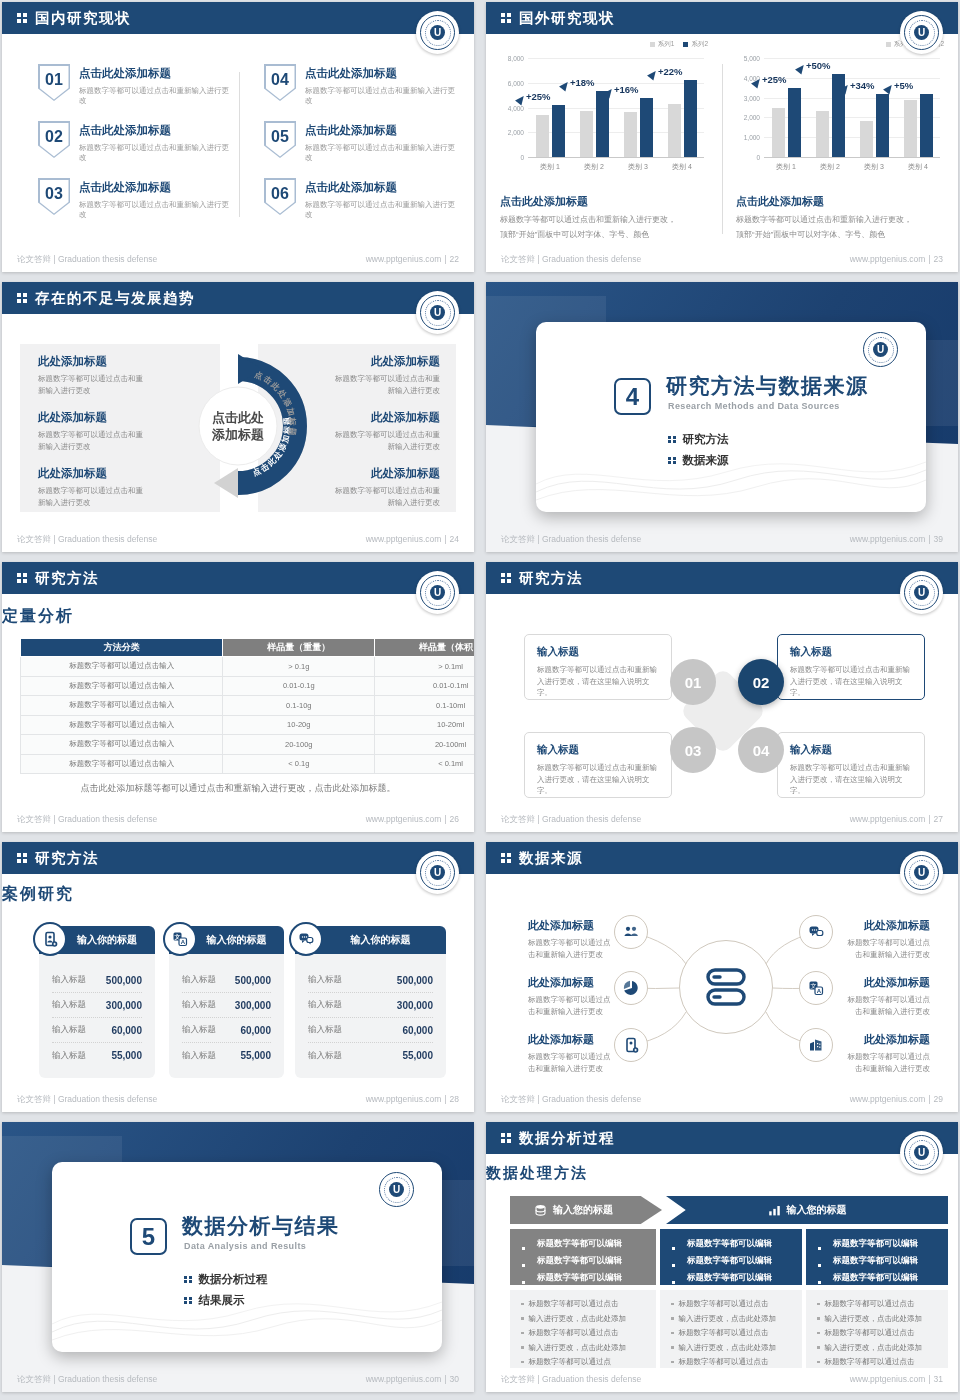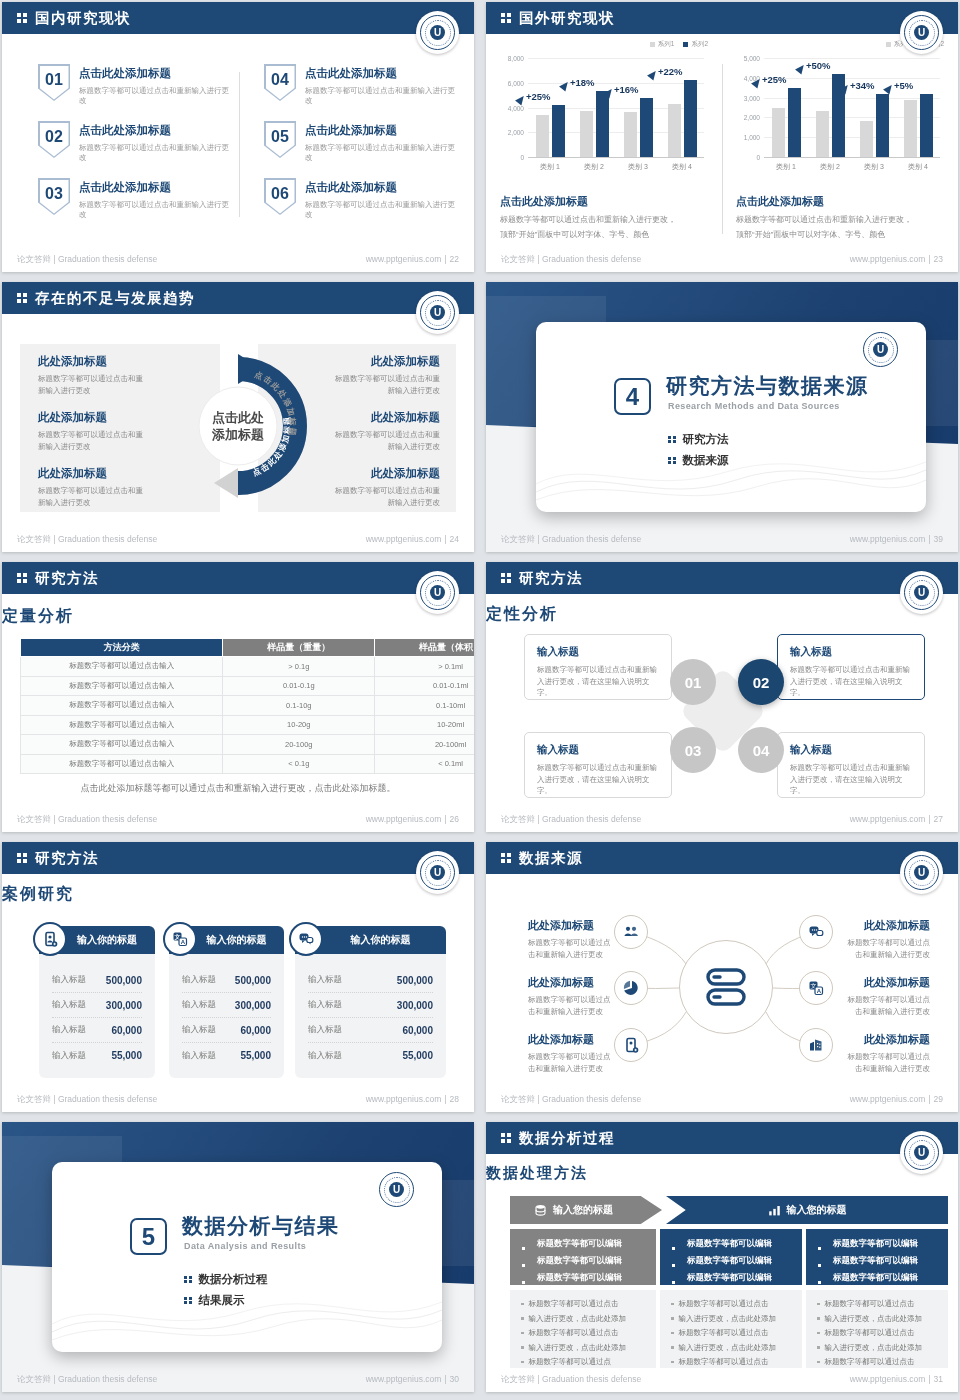--- a/index.html
+++ b/index.html
@@ -538,21 +538,20 @@
         <i></i>
         <i></i>
       </span>
     <span class="htitle">研究方法</span>
   </div>
   <div class="logo">
       <div class="seal">
         <span class="core">U</span>
       </div>
     </div>
-  <div class="ttl" style="top:42px">定性分析</div>
   <div class="dia"></div>
   <div class="b6" style="left:38px;top:72px">
     <div class="bt">输入标题</div>
     <div class="bl">标题数字等都可以通过点击和重新输</div>
     <div class="bl">入进行更改，请在这里输入说明文字。</div>
   </div>
   <div class="b6 hl" style="left:291px;top:72px">
     <div class="bt">输入标题</div>
     <div class="bl">标题数字等都可以通过点击和重新输</div>
     <div class="bl">入进行更改，请在这里输入说明文字。</div>

